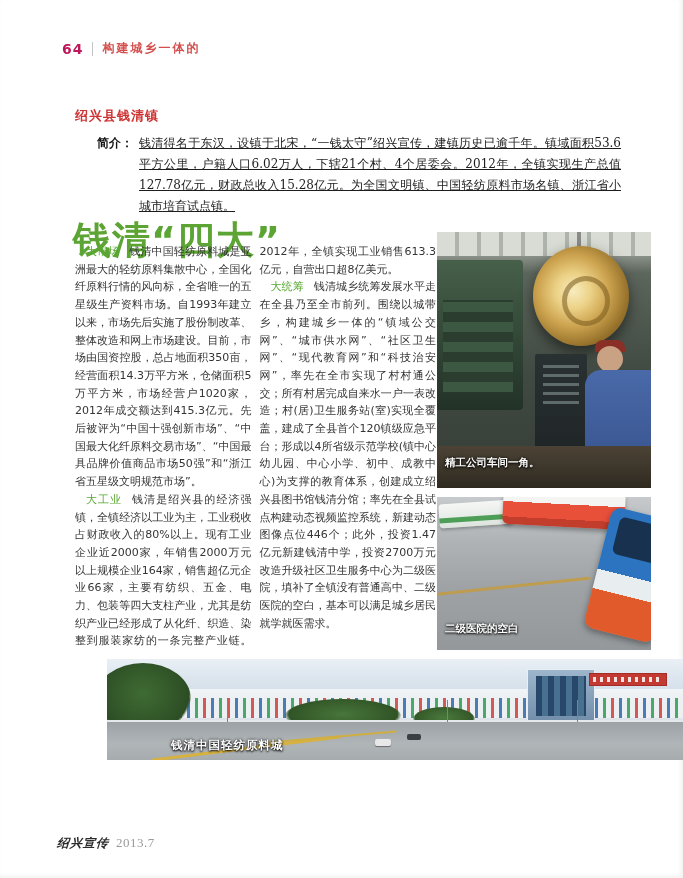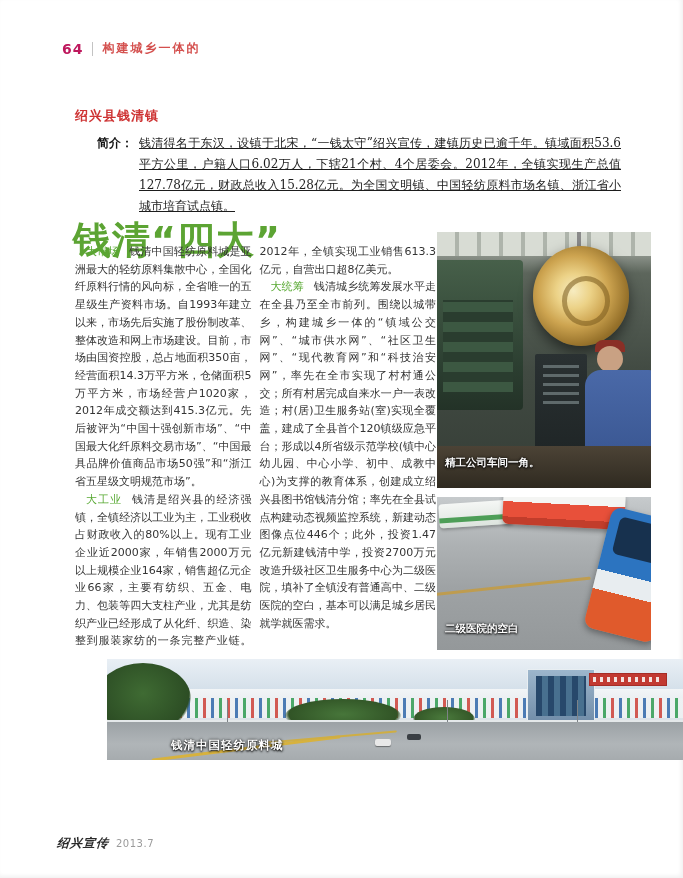--- a/index.html
+++ b/index.html
@@ -98,21 +98,21 @@
   .p-curb{position:absolute;left:0;top:0;width:100%;height:2px;background:#e4e8ea;}
   .p-mark1{position:absolute;left:44px;bottom:10px;width:190px;height:3px;background:#d7b23e;transform:rotate(-7deg);border-radius:2px;}
   .p-mark2{position:absolute;left:160px;bottom:22px;width:130px;height:2px;background:#cfae44;transform:rotate(-5deg);border-radius:2px;}
   .p-car1{position:absolute;left:268px;bottom:14px;width:16px;height:7px;background:#e8e8e8;border-radius:2px;box-shadow:0 1px 1px rgba(0,0,0,.4);}
   .p-car2{position:absolute;left:300px;bottom:20px;width:14px;height:6px;background:#3a3f44;border-radius:2px;}
   .p-pole{position:absolute;bottom:38px;width:1px;height:22px;background:#7d8286;}
   .pan-caption{left:64px;bottom:7px;font-size:11.5px;letter-spacing:1px;}
   
   .footer{position:absolute;left:57px;top:835px;display:flex;align-items:baseline;gap:7px;}
   .magazine-logo{font-family:"DejaVu Serif","Liberation Serif",serif;font-style:italic;font-weight:bold;font-size:12px;color:#2a2a2a;letter-spacing:1px;transform:skewX(-4deg);}
-  .issue-date{font-size:10px;color:#9a9a9a;letter-spacing:.5px;}
+  .issue-date{font-size:13px;color:#9a9a9a;letter-spacing:.5px;font-family:Liberation Serif, serif;}
 </style>
 </head>
 <body>
 
 <div class="page">
 
   <div class="header">
     <span class="page-num">64</span>
     <span class="hdr-divider"></span>
     <span class="section-label">构建城乡一体的</span>

